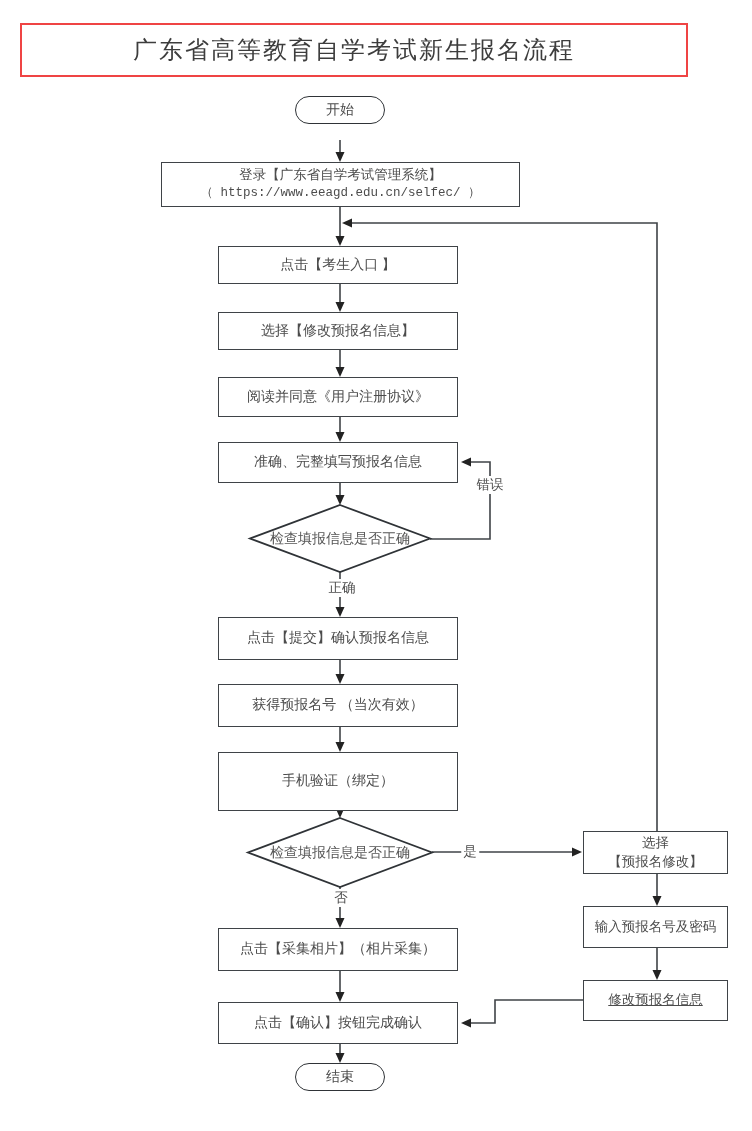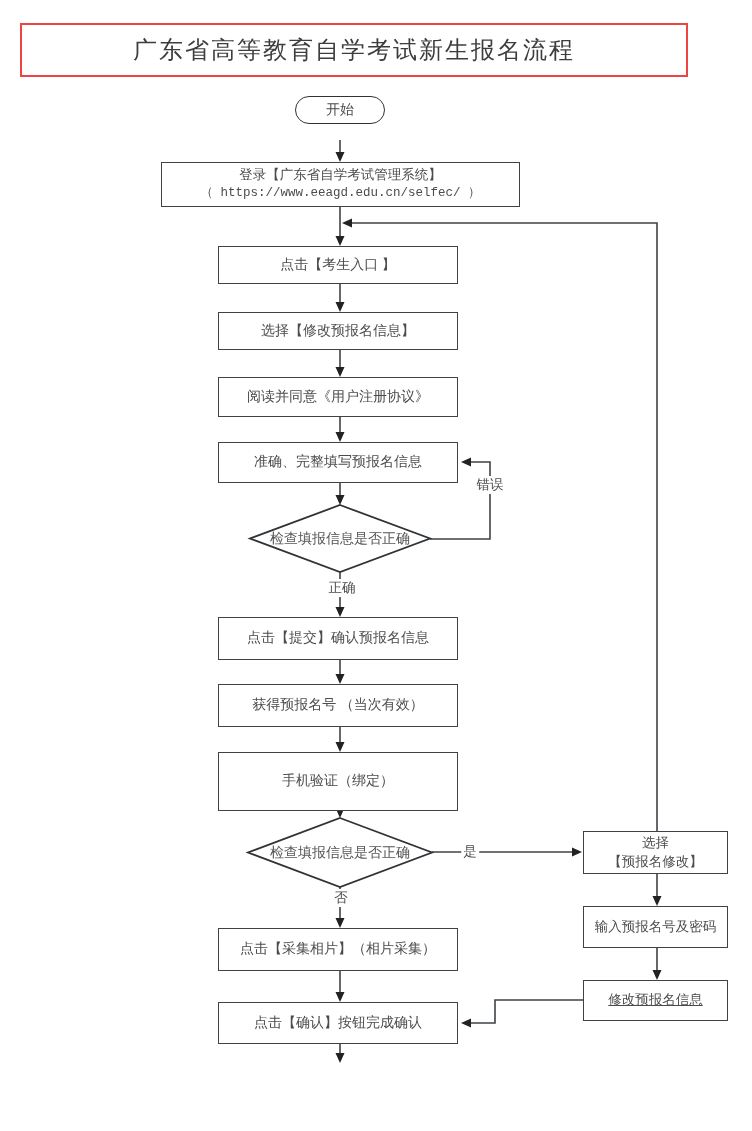--- a/index.html
+++ b/index.html
@@ -142,19 +142,22 @@
     <span>选择</span>
     <span>【预报名修改】</span>
   </div>
   <div class="pbox side" style="top:906px;height:42px;">
     <span>输入预报名号及密码</span>
   </div>
   <div class="pbox side" style="top:980px;height:41px;text-decoration:underline;">
     <span>修改预报名信息</span>
   </div>
 
+  <div class="stadium" style="left:295px;top:1063px;">
+    <span>结束</span>
+  </div>
 
   <div class="elabel" style="left:342px;top:588px;">正确</div>
   <div class="elabel" style="left:490px;top:485px;">错误</div>
   <div class="elabel" style="left:470px;top:852px;">是</div>
   <div class="elabel" style="left:341px;top:898px;">否</div>
 
 </div>
 
 </body></html>

